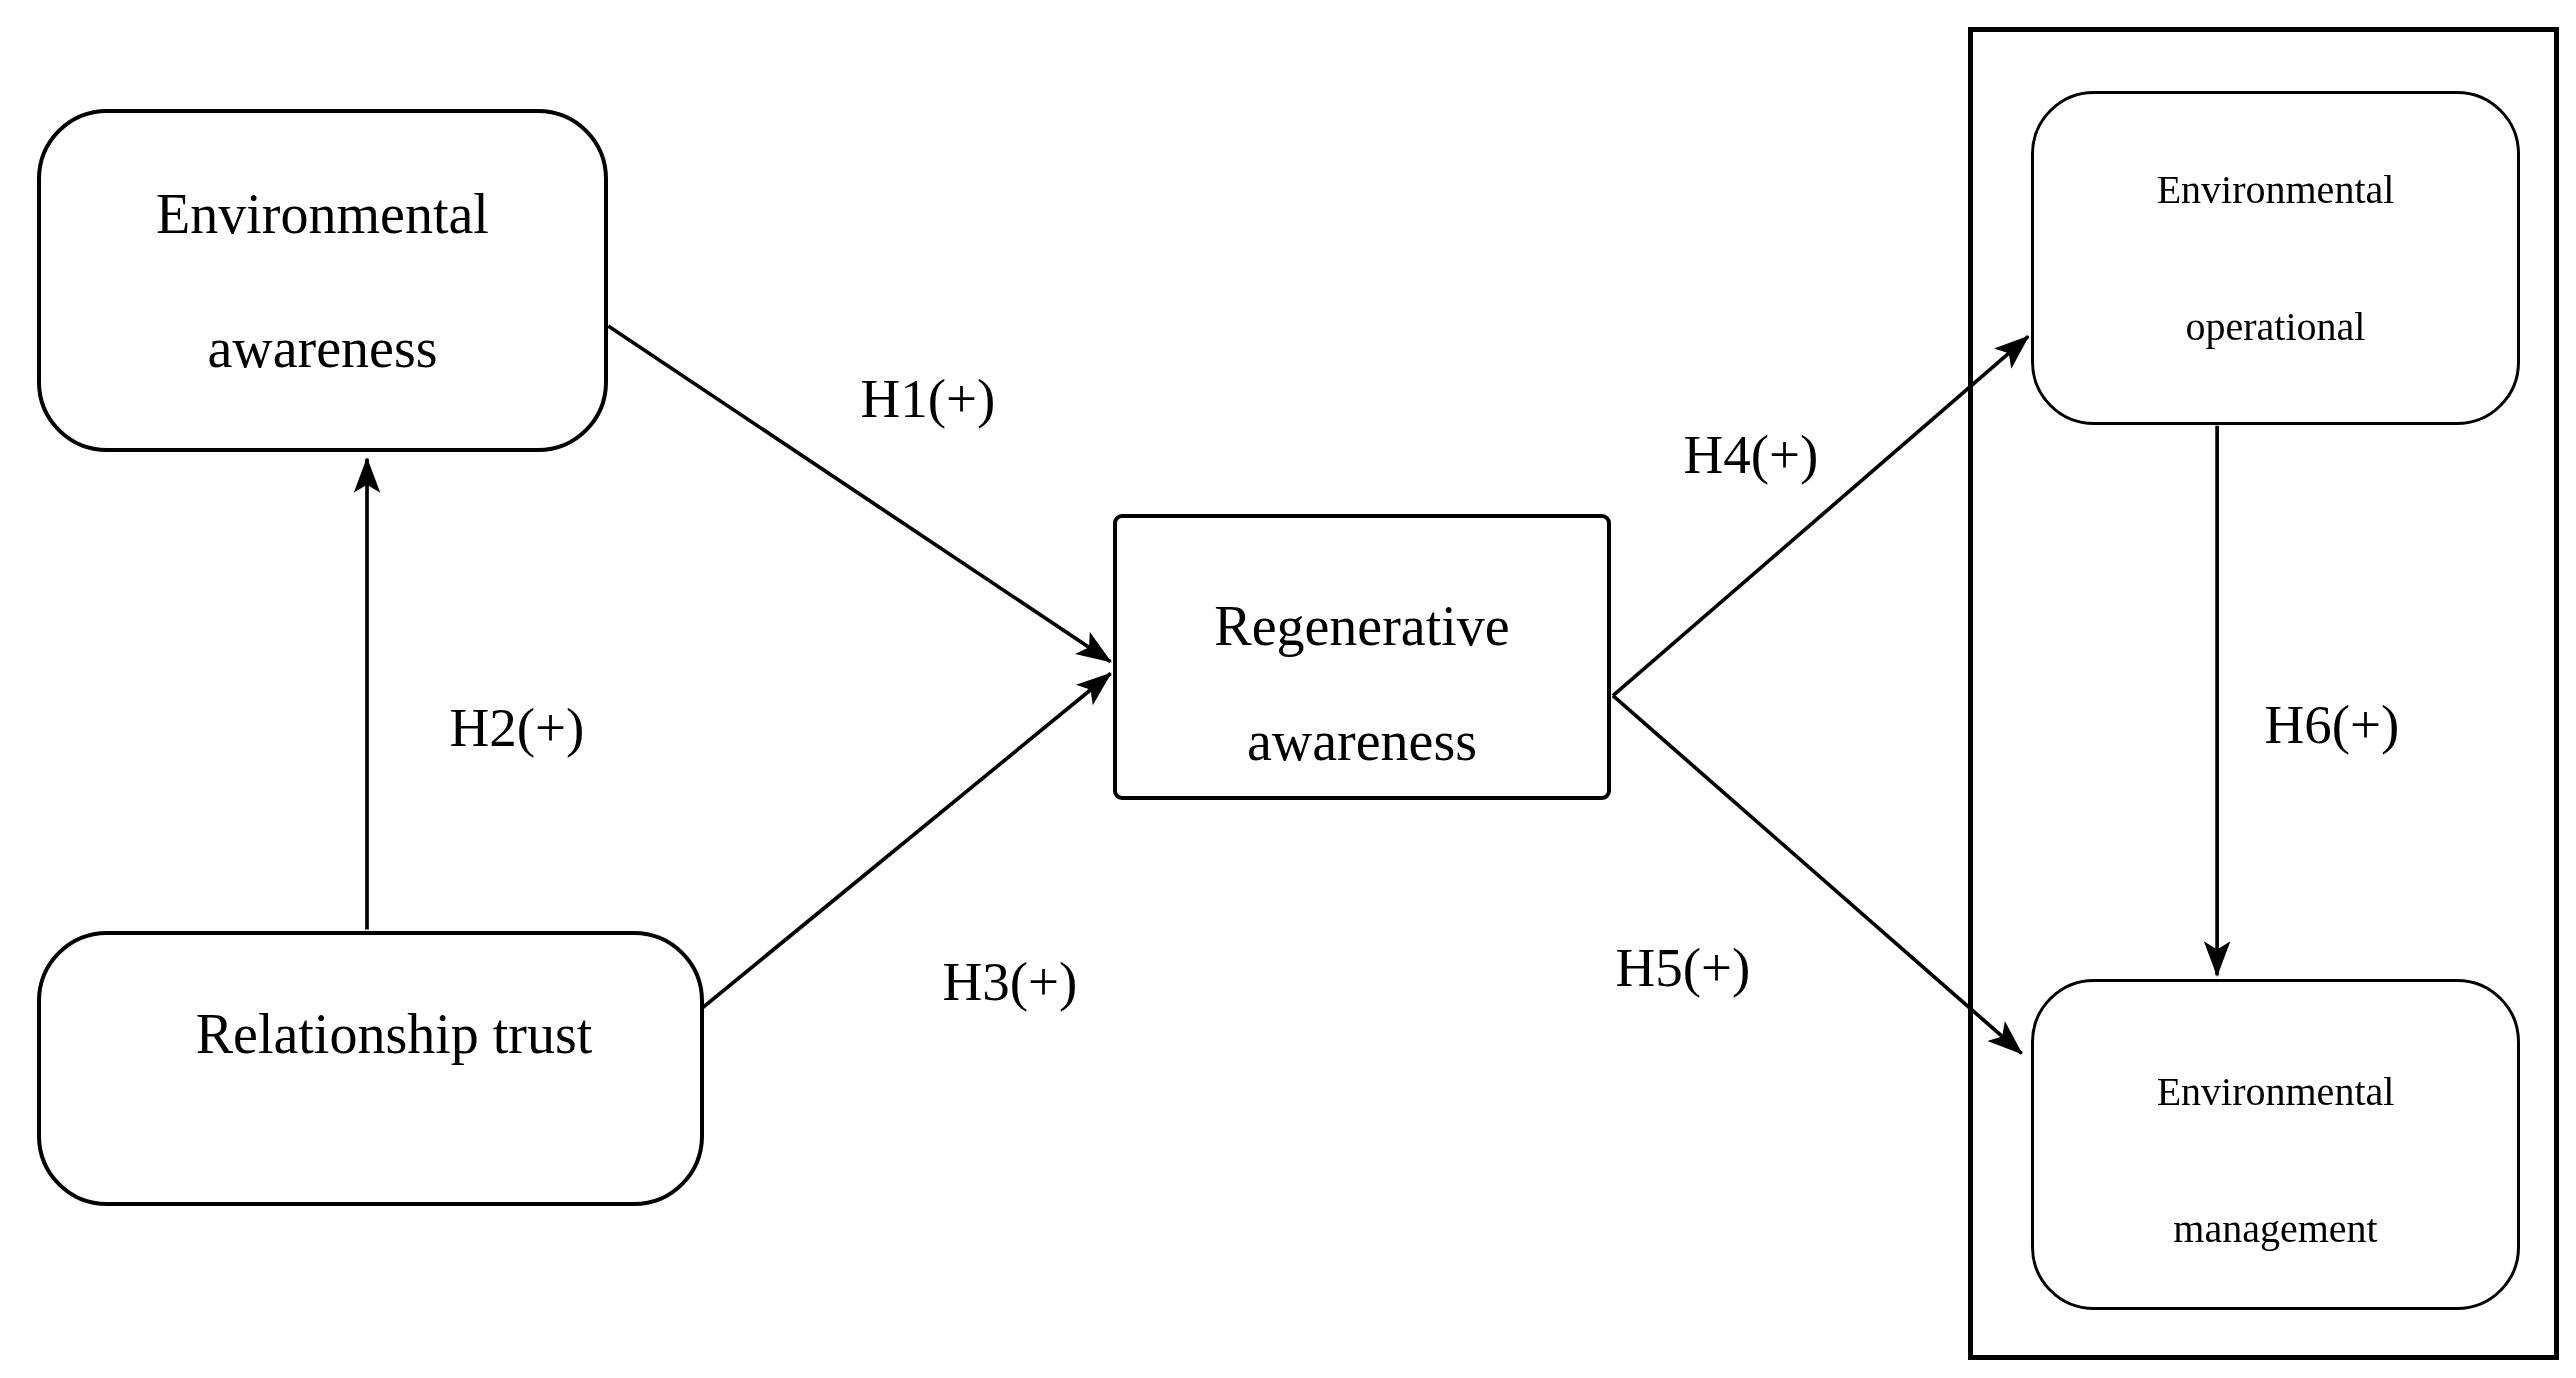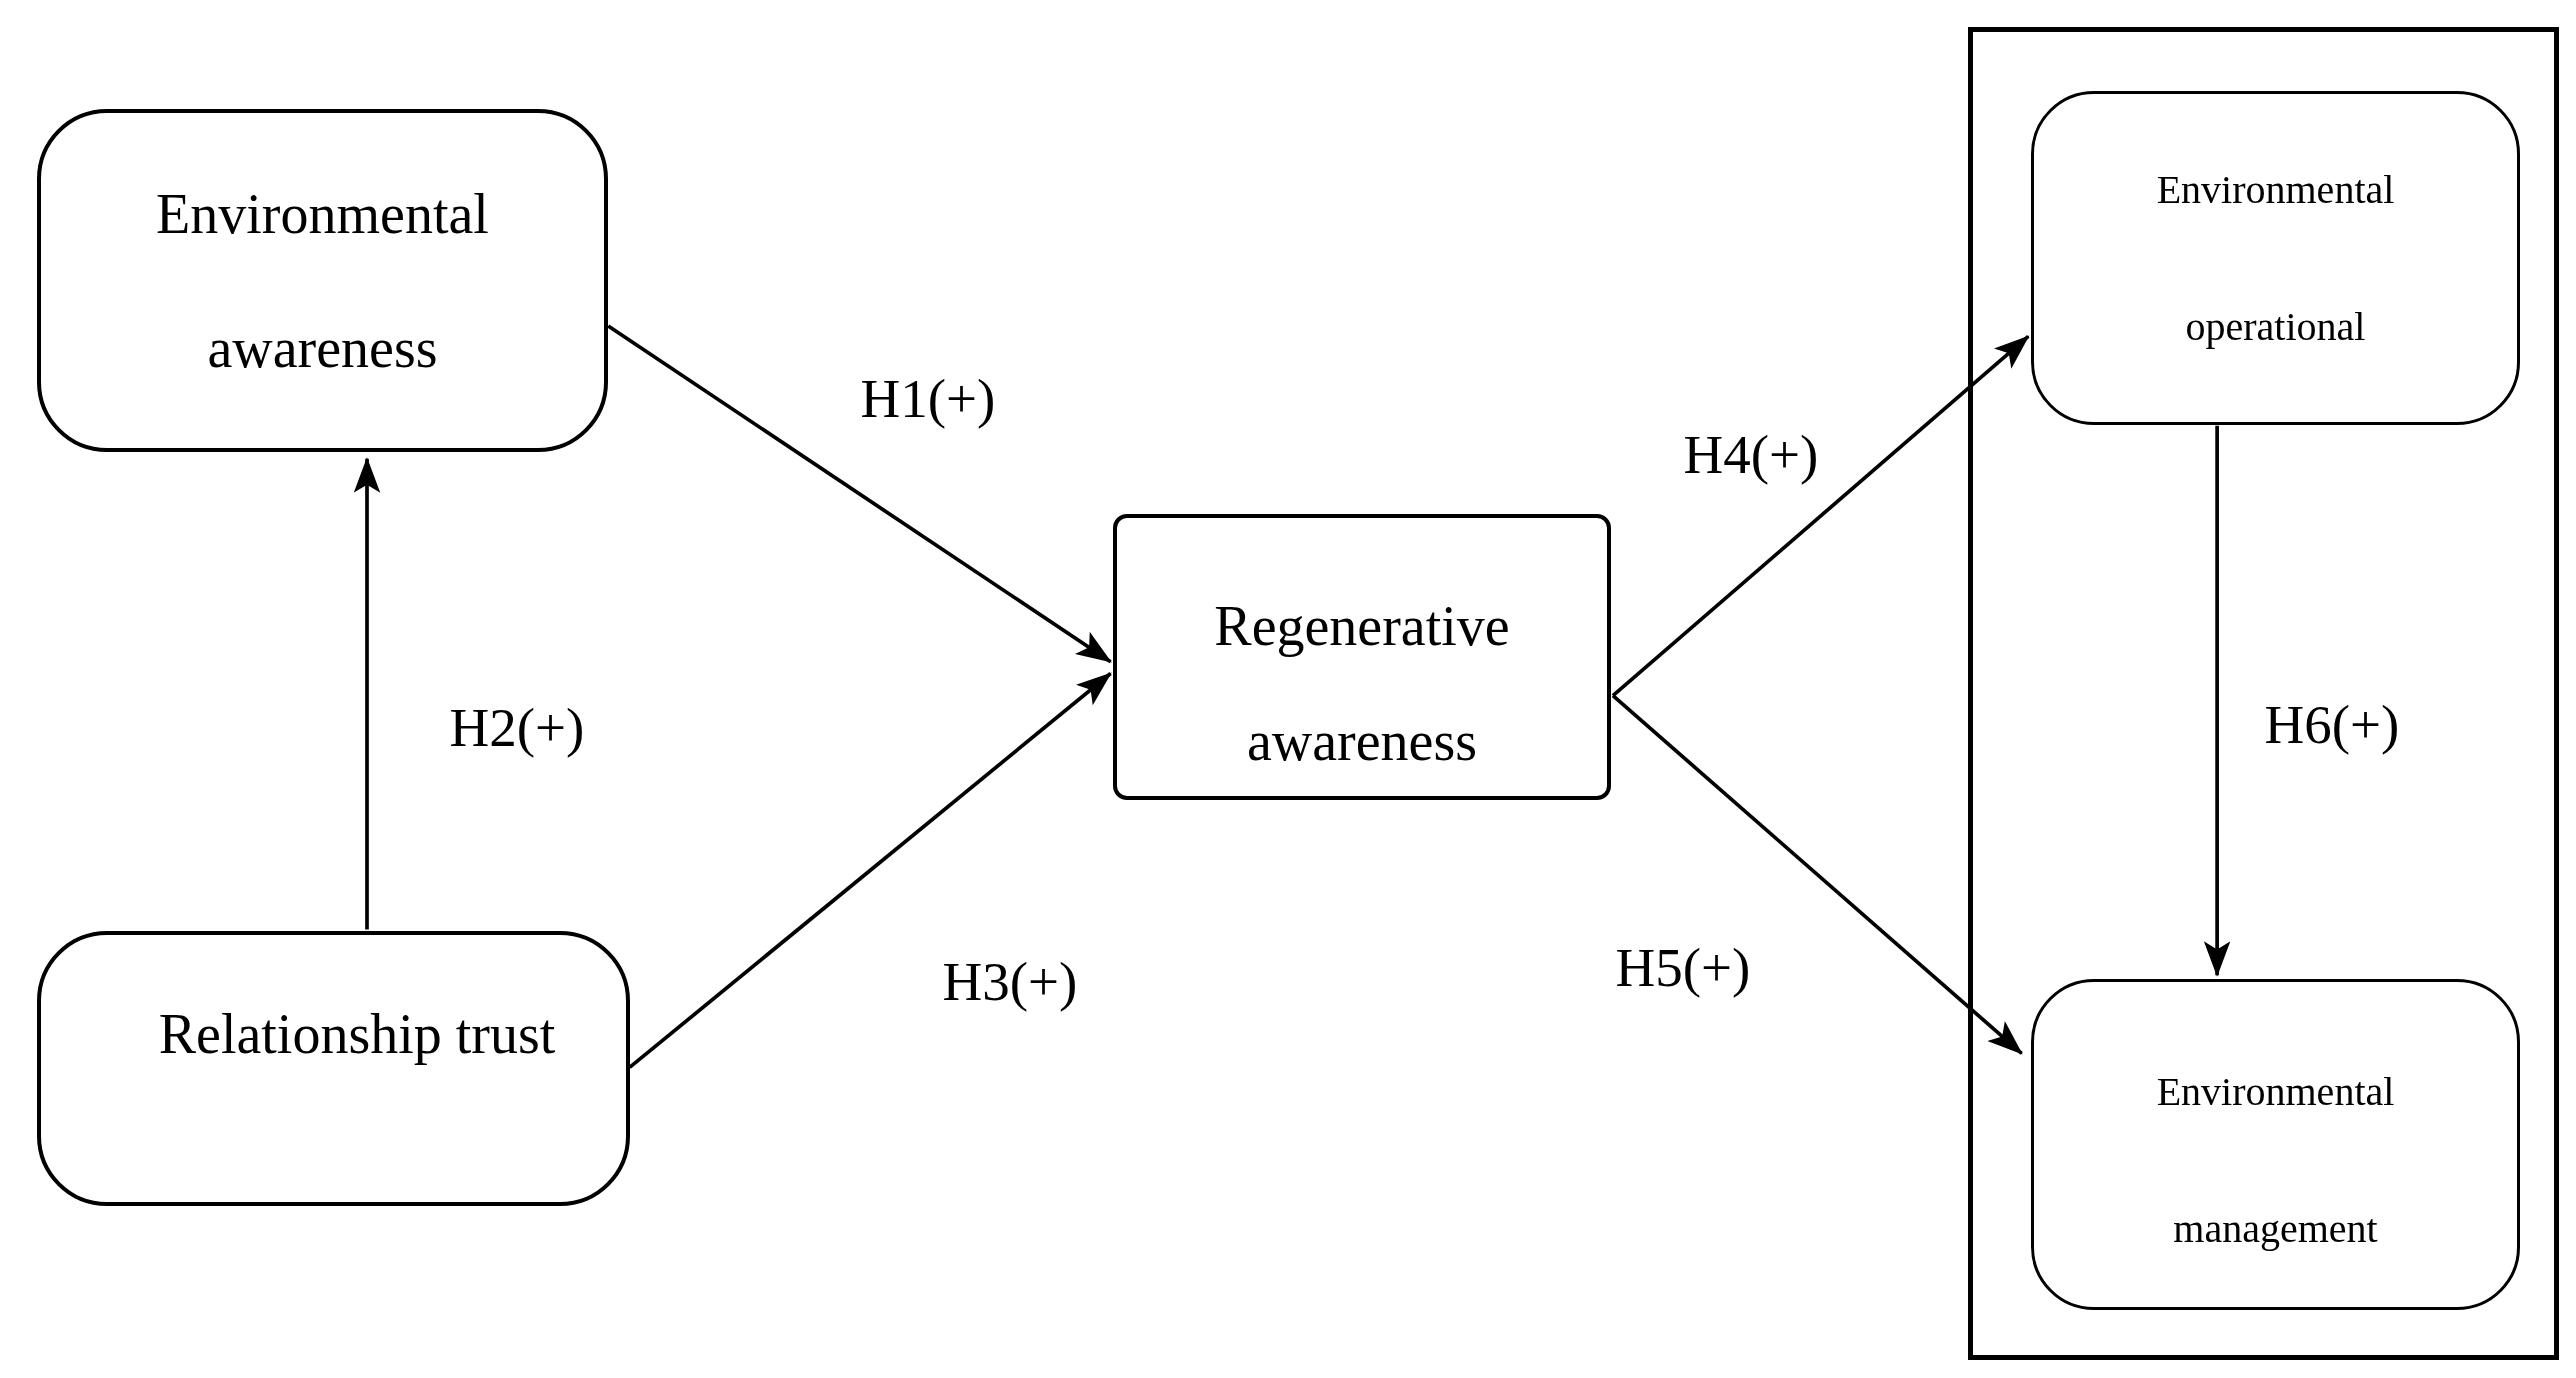--- a/index.html
+++ b/index.html
@@ -3,21 +3,21 @@
 <meta charset="utf-8">
 <style>
   html,body{margin:0;padding:0;background:#ffffff;}
   #canvas{position:relative;width:2576px;height:1378px;background:#ffffff;overflow:hidden;
           font-family:"Liberation Serif","DejaVu Serif",serif;color:#000;}
   #arrow-layer{position:absolute;left:0;top:0;width:2576px;height:1378px;}
   .node{position:absolute;box-sizing:border-box;border:4.4px solid #000;background:#fff;
         display:flex;flex-direction:column;justify-content:center;
         text-align:center;line-height:1;}
   .node.lg{border-radius:70px;font-size:56px;gap:78px;}
-  .node.md{border-radius:14px;font-size:56px;gap:59px;}
+  .node.md{border-radius:9px;font-size:56px;gap:59px;}
   .node.sm{border-radius:63px;border-width:3.7px;font-size:40px;gap:97px;}
   #node-relationship-trust{padding-bottom:70px;}
   #node-regenerative-innovation{padding-top:53px;}
   #node-environmental-management{padding-top:31px;}
   .frame{position:absolute;box-sizing:border-box;border:5.2px solid #000;background:transparent;}
   .edge-label{position:absolute;transform:translate(-50%,-50%);font-size:55px;line-height:1;
               white-space:nowrap;}
   .nline{display:block;}
 </style>
 </head>
@@ -39,21 +39,21 @@
     <line x1="2186" y1="943" x2="2749" y2="456" stroke="#000" stroke-width="5" marker-end="url(#ah)"></line>
     <line x1="2186" y1="943" x2="2740" y2="1428" stroke="#000" stroke-width="5" marker-end="url(#ah)"></line>
     <line x1="3005" y1="577" x2="3005" y2="1322" stroke="#000" stroke-width="5" marker-end="url(#ah)"></line>
   </svg>
 
   <div class="node lg" id="node-environmental-awareness" style="left:37px;top:109px;width:571px;height:343px;">
     <span class="nline">Environmental</span>
     <span class="nline">awareness</span>
   </div>
 
-  <div class="node lg" id="node-relationship-trust" style="left:37px;top:931px;width:593px;height:275px;padding-left:47px;">
+  <div class="node lg" id="node-relationship-trust" style="left:37px;top:931px;width:667px;height:275px;padding-left:47px;">
     <span class="nline">Relationship trust</span>
   </div>
 
   <div class="node md" id="node-regenerative-innovation" style="left:1113px;top:514px;width:498px;height:286px;">
     <span class="nline">Regenerative</span>
     <span class="nline">awareness</span>
   </div>
 
   <div class="node sm" id="node-environmental-operational" style="left:2031px;top:91px;width:489px;height:334px;">
     <span class="nline">Environmental</span>

